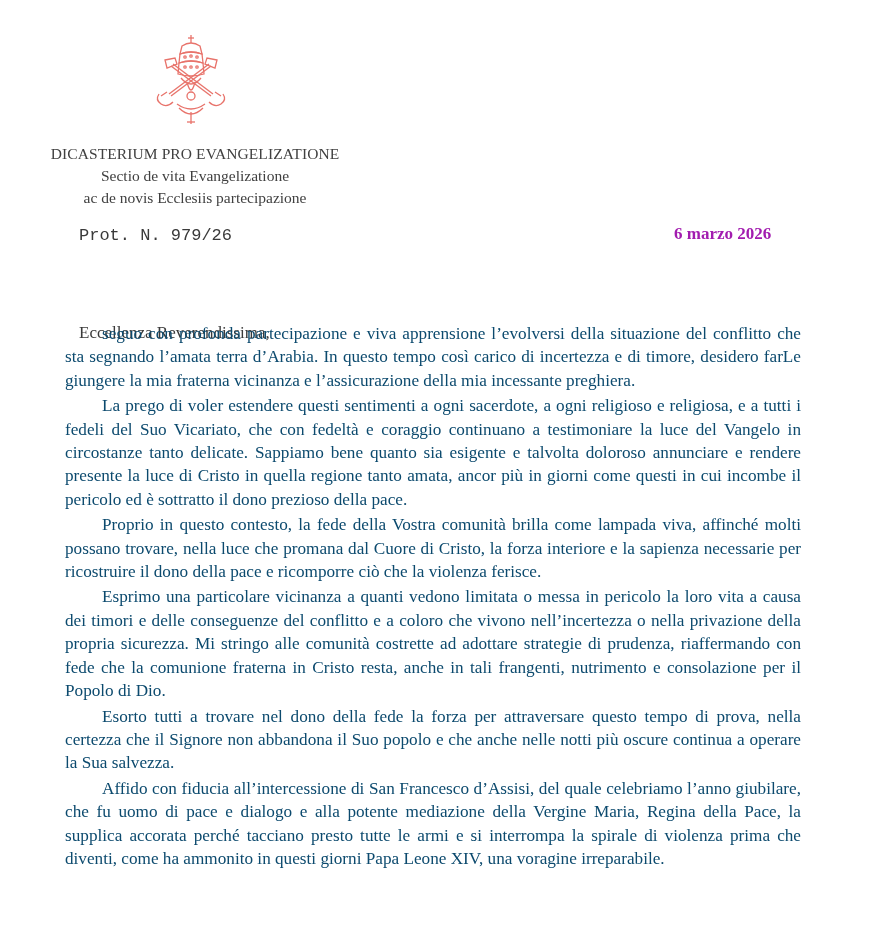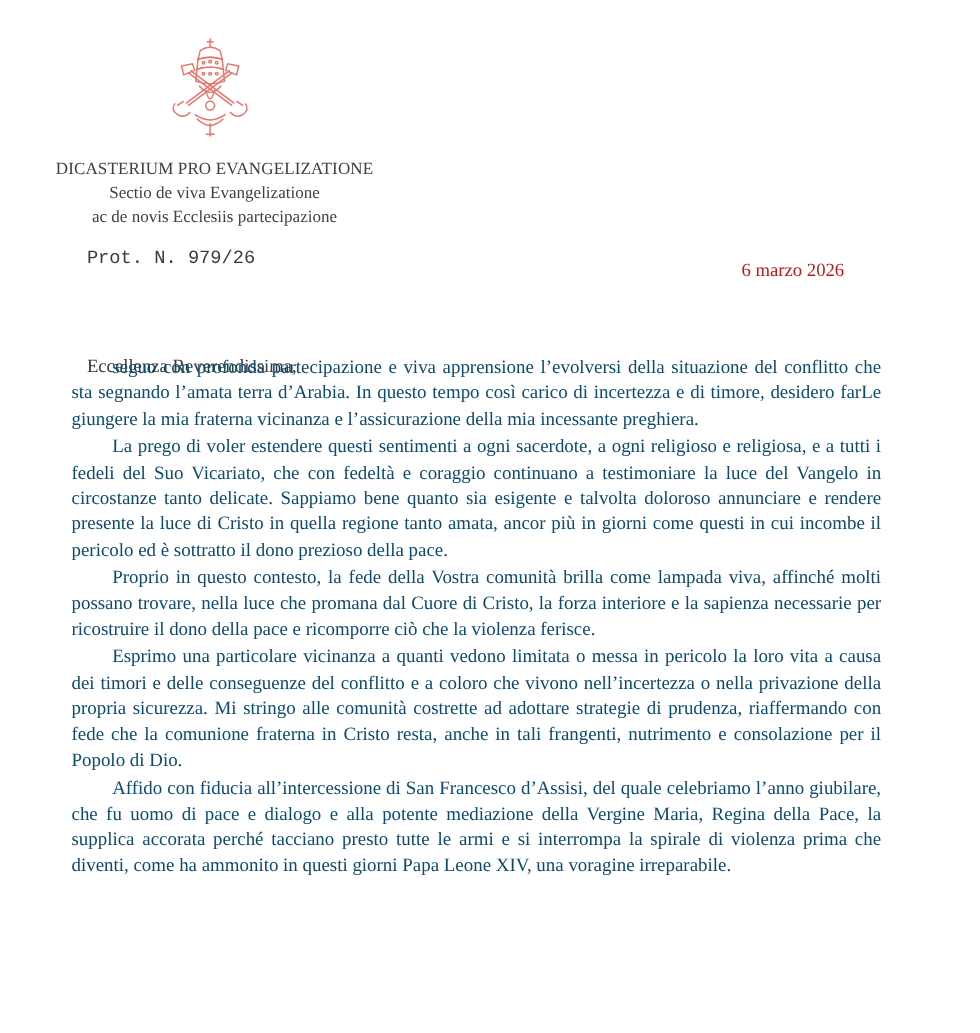--- a/index.html
+++ b/index.html
@@ -39,23 +39,24 @@
       position: absolute;
       left: 79px;
       top: 226px;
       font-size: 17px;
       color: #3a3a3a;
       font-family: Liberation Mono, monospace;
     }
     .date {
       position: absolute;
       left: 674px;
-      top: 236px;
+      top: 224px;
       font-size: 17px;
-      color: #b91c1c;
+      color: #a21caf;
+      font-weight: bold;
     }
     .greeting {
       position: absolute;
       left: 79px;
       top: 288px;
       font-size: 17px;
       color: #3a3a3a;
       margin-top: 35px;
     }
     .body-text {
@@ -108,30 +109,31 @@
     <path d="M26 70 Q40 80 54 70"></path>
     <path d="M28 74 Q40 86 52 74"></path>
     <path d="M36 48 Q40 64 44 48"></path>
     <line x1="40" y1="78" x2="40" y2="90"></line>
     <line x1="36" y1="88" x2="44" y2="88"></line>
     <circle cx="40" cy="62" r="4"></circle>
   </svg>
 
   <div class="header-block">
     <div class="line1">DICASTERIUM PRO EVANGELIZATIONE</div>
-    <div>Sectio de viva Evangelizatione</div>
+    <div>Sectio de vita Evangelizatione</div>
     <div>ac de novis Ecclesiis partecipazione</div>
   </div>
 
   <div class="prot">Prot. N. 979/26</div>
   <div class="date">6 marzo 2026</div>
 
   <div class="greeting">Eccellenza Reverendissima,</div>
 
   <div class="body-text">
     <p>seguo con profonda partecipazione e viva apprensione l’evolversi della situazione del conflitto che sta segnando l’amata terra d’Arabia. In questo tempo così carico di incertezza e di timore, desidero farLe giungere la mia fraterna vicinanza e l’assicurazione della mia incessante preghiera.</p>
     <p>La prego di voler estendere questi sentimenti a ogni sacerdote, a ogni religioso e religiosa, e a tutti i fedeli del Suo Vicariato, che con fedeltà e coraggio continuano a testimoniare la luce del Vangelo in circostanze tanto delicate. Sappiamo bene quanto sia esigente e talvolta doloroso annunciare e rendere presente la luce di Cristo in quella regione tanto amata, ancor più in giorni come questi in cui incombe il pericolo ed è sottratto il dono prezioso della pace.</p>
     <p>Proprio in questo contesto, la fede della Vostra comunità brilla come lampada viva, affinché molti possano trovare, nella luce che promana dal Cuore di Cristo, la forza interiore e la sapienza necessarie per ricostruire il dono della pace e ricomporre ciò che la violenza ferisce.</p>
     <p>Esprimo una particolare vicinanza a quanti vedono limitata o messa in pericolo la loro vita a causa dei timori e delle conseguenze del conflitto e a coloro che vivono nell’incertezza o nella privazione della propria sicurezza. Mi stringo alle comunità costrette ad adottare strategie di prudenza, riaffermando con fede che la comunione fraterna in Cristo resta, anche in tali frangenti, nutrimento e consolazione per il Popolo di Dio.</p>
+    <p>Esorto tutti a trovare nel dono della fede la forza per attraversare questo tempo di prova, nella certezza che il Signore non abbandona il Suo popolo e che anche nelle notti più oscure continua a operare la Sua salvezza.</p>
     <p>Affido con fiducia all’intercessione di San Francesco d’Assisi, del quale celebriamo l’anno giubilare, che fu uomo di pace e dialogo e alla potente mediazione della Vergine Maria, Regina della Pace, la supplica accorata perché tacciano presto tutte le armi e si interrompa la spirale di violenza prima che diventi, come ha ammonito in questi giorni Papa Leone XIV, una voragine irreparabile.</p>
   </div>
 
 </div>
 
 </body></html>

